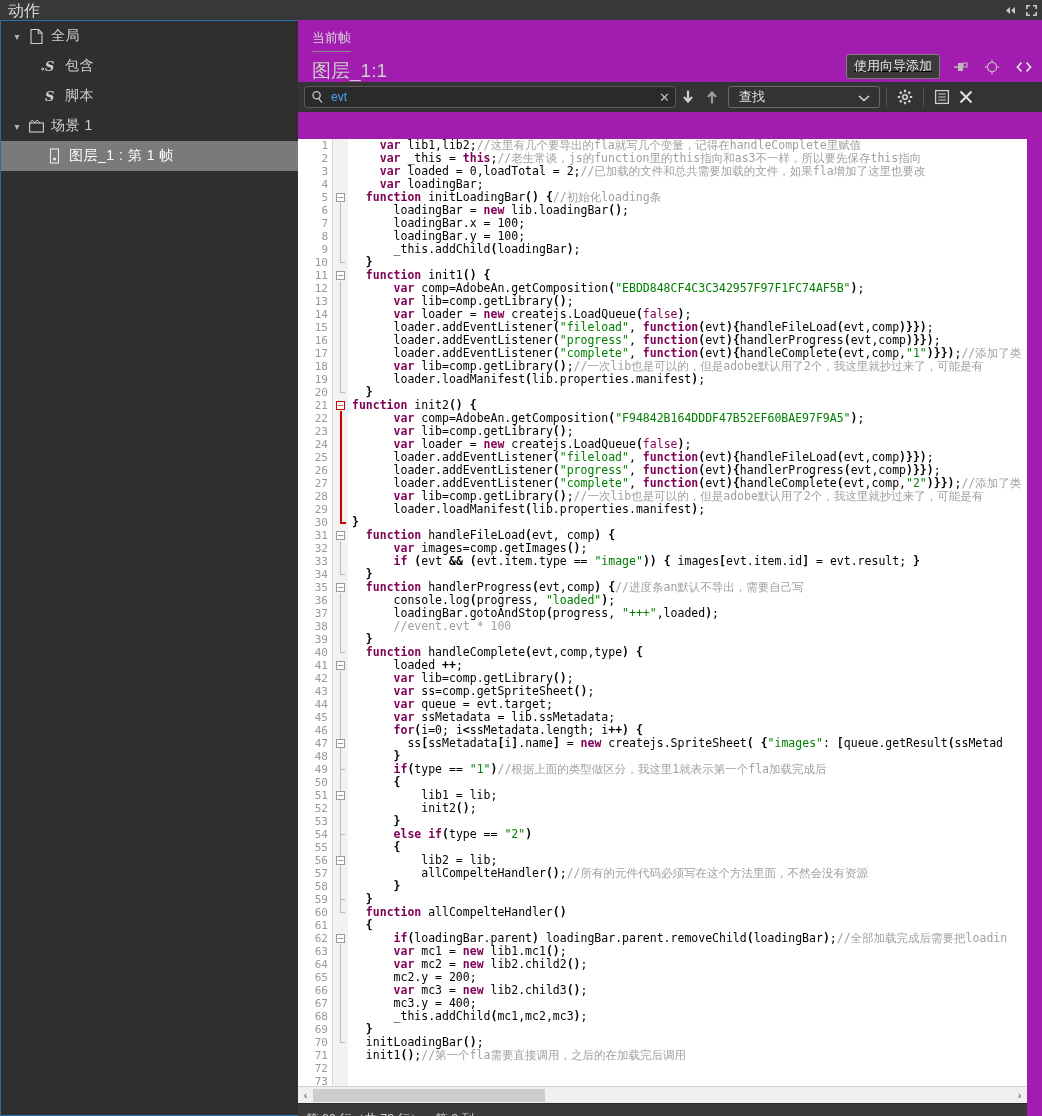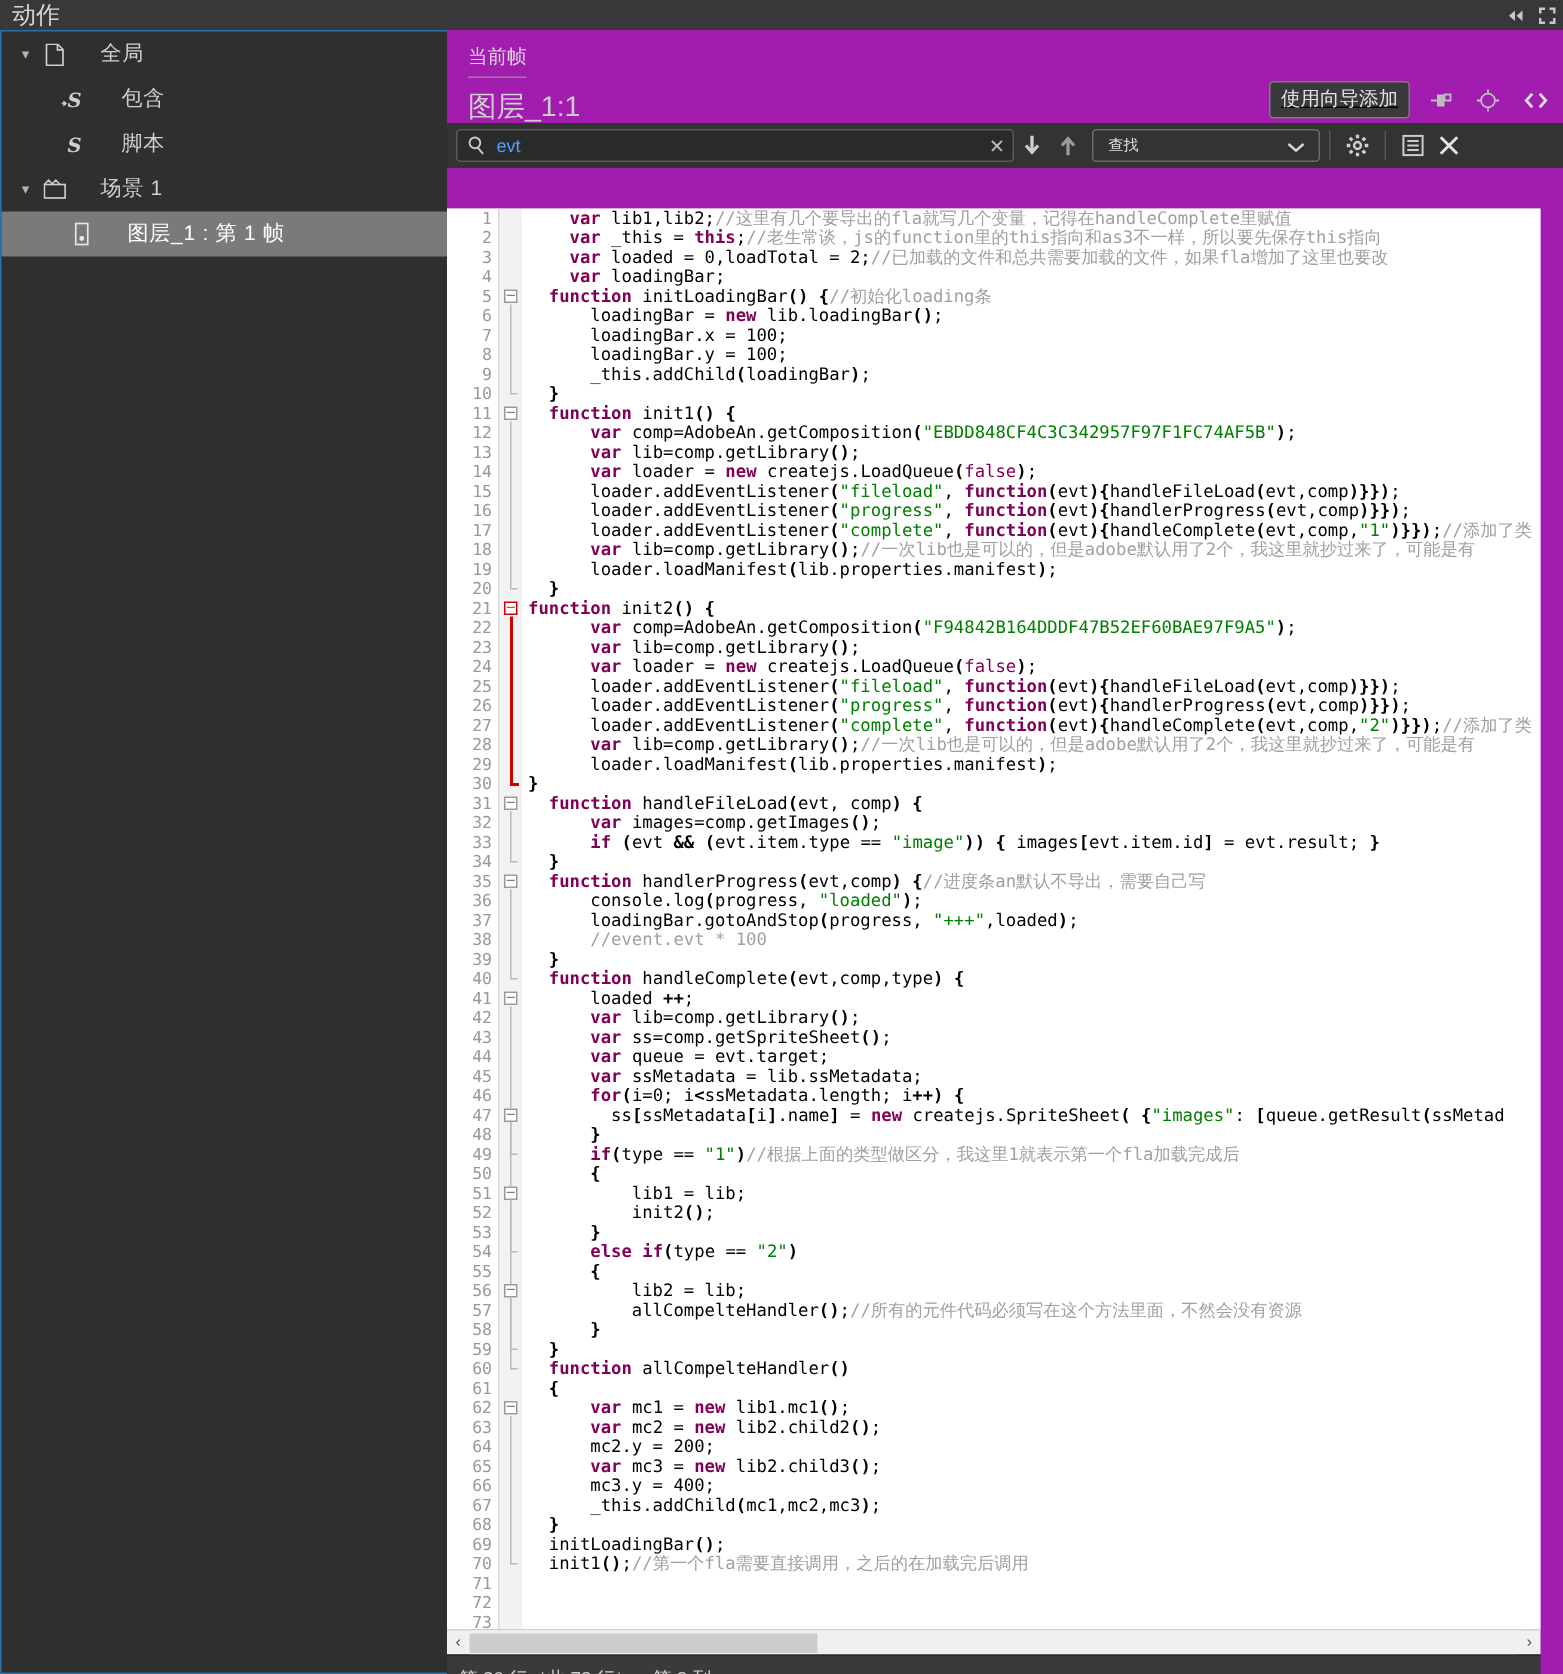--- a/index.html
+++ b/index.html
@@ -41,21 +41,21 @@
   .side-row {
     display: flex; align-items: center; height: 30px;
     color: #cfcfcf; font-size: 14px; white-space: nowrap;
   }
   .side-row.sel { background: #7a7a7a; color: #ffffff; }
   .chev {
     width: 16px; margin-left: 8px; color: #b4b4b4; font-size: 10px; text-align: center;
     flex: 0 0 16px;
   }
   .sideicon { flex: 0 0 22px; display: flex; justify-content: center; align-items: center; }
-  .side-label { margin-left: 20px; letter-spacing: .5px; }
+  .side-label { margin-left: 4px; letter-spacing: .5px; }
   .indent1 { padding-left: 38px; }
   .indent2 { padding-left: 42px; }
 
   
   .editor {
     position: absolute; left: 298px; top: 20px; width: 842px; height: 1096px;
     background: #a21caf;
   }
   .ed-tabrow { position: relative; height: 32px; }
   .ed-tab {
@@ -93,21 +93,21 @@
   .sf-value { font-size: 12px; color: #4ea3ff; font-family: "Liberation Sans", sans-serif; }
   .sf-clear {
     position: absolute; right: 5px; top: 3px; color: #bdbdbd; font-size: 13px; cursor: pointer;
     line-height: 15px;
   }
   .arrow-btn { width: 24px; height: 22px; display:flex; align-items:center; justify-content:center; cursor:pointer; }
   .find-select {
     position: relative; margin-left: 4px; flex: 0 0 152px; height: 22px; background: #333333;
     border: 1px solid #6b6b6b; border-radius: 3px; display: flex; align-items: center;
   }
-  .fs-label { font-size: 10px; color: #e0e0e0; margin-left: 10px; }
+  .fs-label { font-size: 13px; color: #e0e0e0; margin-left: 10px; }
   .fs-caret { position: absolute; right: 8px; top: 4px; }
   .sb-sep { width: 1px; height: 20px; background: #555; margin: 0 6px; }
   .sb-ic { width: 24px; height: 22px; display:flex; align-items:center; justify-content:center; cursor:pointer; }
 
   
   .codewrap {
     position: absolute; left: 0; top: 119px; width: 729px; height: 947px;
     background: #ffffff; overflow: hidden;
   }
   .gutter {
@@ -535,20 +535,21 @@
           <div class="cl">          init2<span class="pun">()</span>;</div>
           <div class="cl">      <span class="pun">}</span></div>
           <div class="cl">      <span class="kw">else</span> <span class="kw">if</span><span class="pun">(</span>type == <span class="str">"2"</span><span class="pun">)</span></div>
           <div class="cl">      <span class="pun">{</span></div>
           <div class="cl">          lib2 = lib;</div>
           <div class="cl">          allCompelteHandler<span class="pun">()</span>;<span class="cmt">//所有的元件代码必须写在这个方法里面，不然会没有资源</span></div>
           <div class="cl">      <span class="pun">}</span></div>
           <div class="cl">  <span class="pun">}</span></div>
           <div class="cl">  <span class="kw">function</span> allCompelteHandler<span class="pun">()</span></div>
           <div class="cl">  <span class="pun">{</span></div>
+          <div class="cl">      <span class="kw">if</span><span class="pun">(</span>loadingBar.parent<span class="pun">)</span> loadingBar.parent.removeChild<span class="pun">(</span>loadingBar<span class="pun">)</span>;<span class="cmt">//全部加载完成后需要把loadin</span></div>
           <div class="cl">      <span class="kw">var</span> mc1 = <span class="kw">new</span> lib1.mc1<span class="pun">()</span>;</div>
           <div class="cl">      <span class="kw">var</span> mc2 = <span class="kw">new</span> lib2.child2<span class="pun">()</span>;</div>
           <div class="cl">      mc2.y = 200;</div>
           <div class="cl">      <span class="kw">var</span> mc3 = <span class="kw">new</span> lib2.child3<span class="pun">()</span>;</div>
           <div class="cl">      mc3.y = 400;</div>
           <div class="cl">      _this.addChild<span class="pun">(</span>mc1,mc2,mc3<span class="pun">)</span>;</div>
           <div class="cl">  <span class="pun">}</span></div>
           <div class="cl">  initLoadingBar<span class="pun">()</span>;</div>
           <div class="cl">  init1<span class="pun">()</span>;<span class="cmt">//第一个fla需要直接调用，之后的在加载完后调用</span></div>
           <div class="cl">&nbsp;</div>

